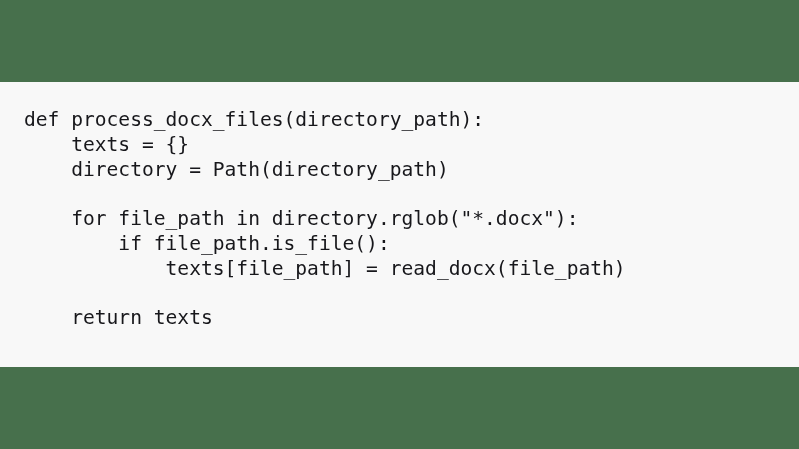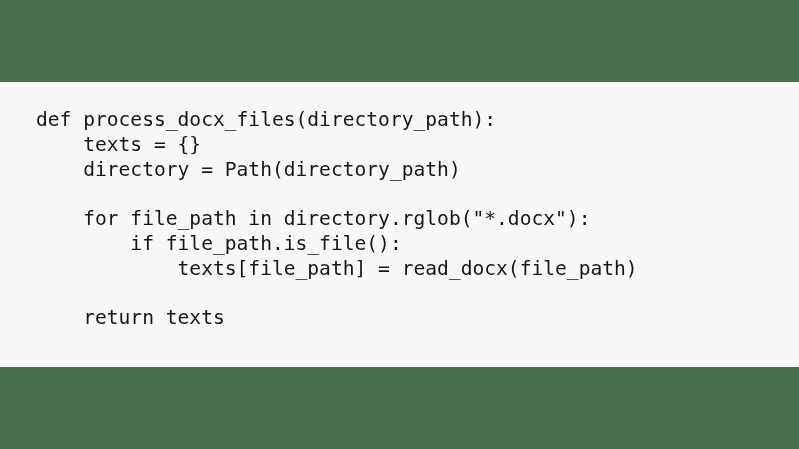--- a/index.html
+++ b/index.html
@@ -44,21 +44,20 @@
     letter-spacing: 0px;
     color: #17171b;
     white-space: pre;
     -webkit-font-smoothing: antialiased;
   }
 
   .code-line {
     display: block;
     min-height: 24.8px;
     white-space: pre;
-    margin-left: 12px;
   }
 
   .band {
     position: absolute;
     left: 0;
     width: 799px;
     background: #47704c;
   }
   #band-top {
     top: 0;

